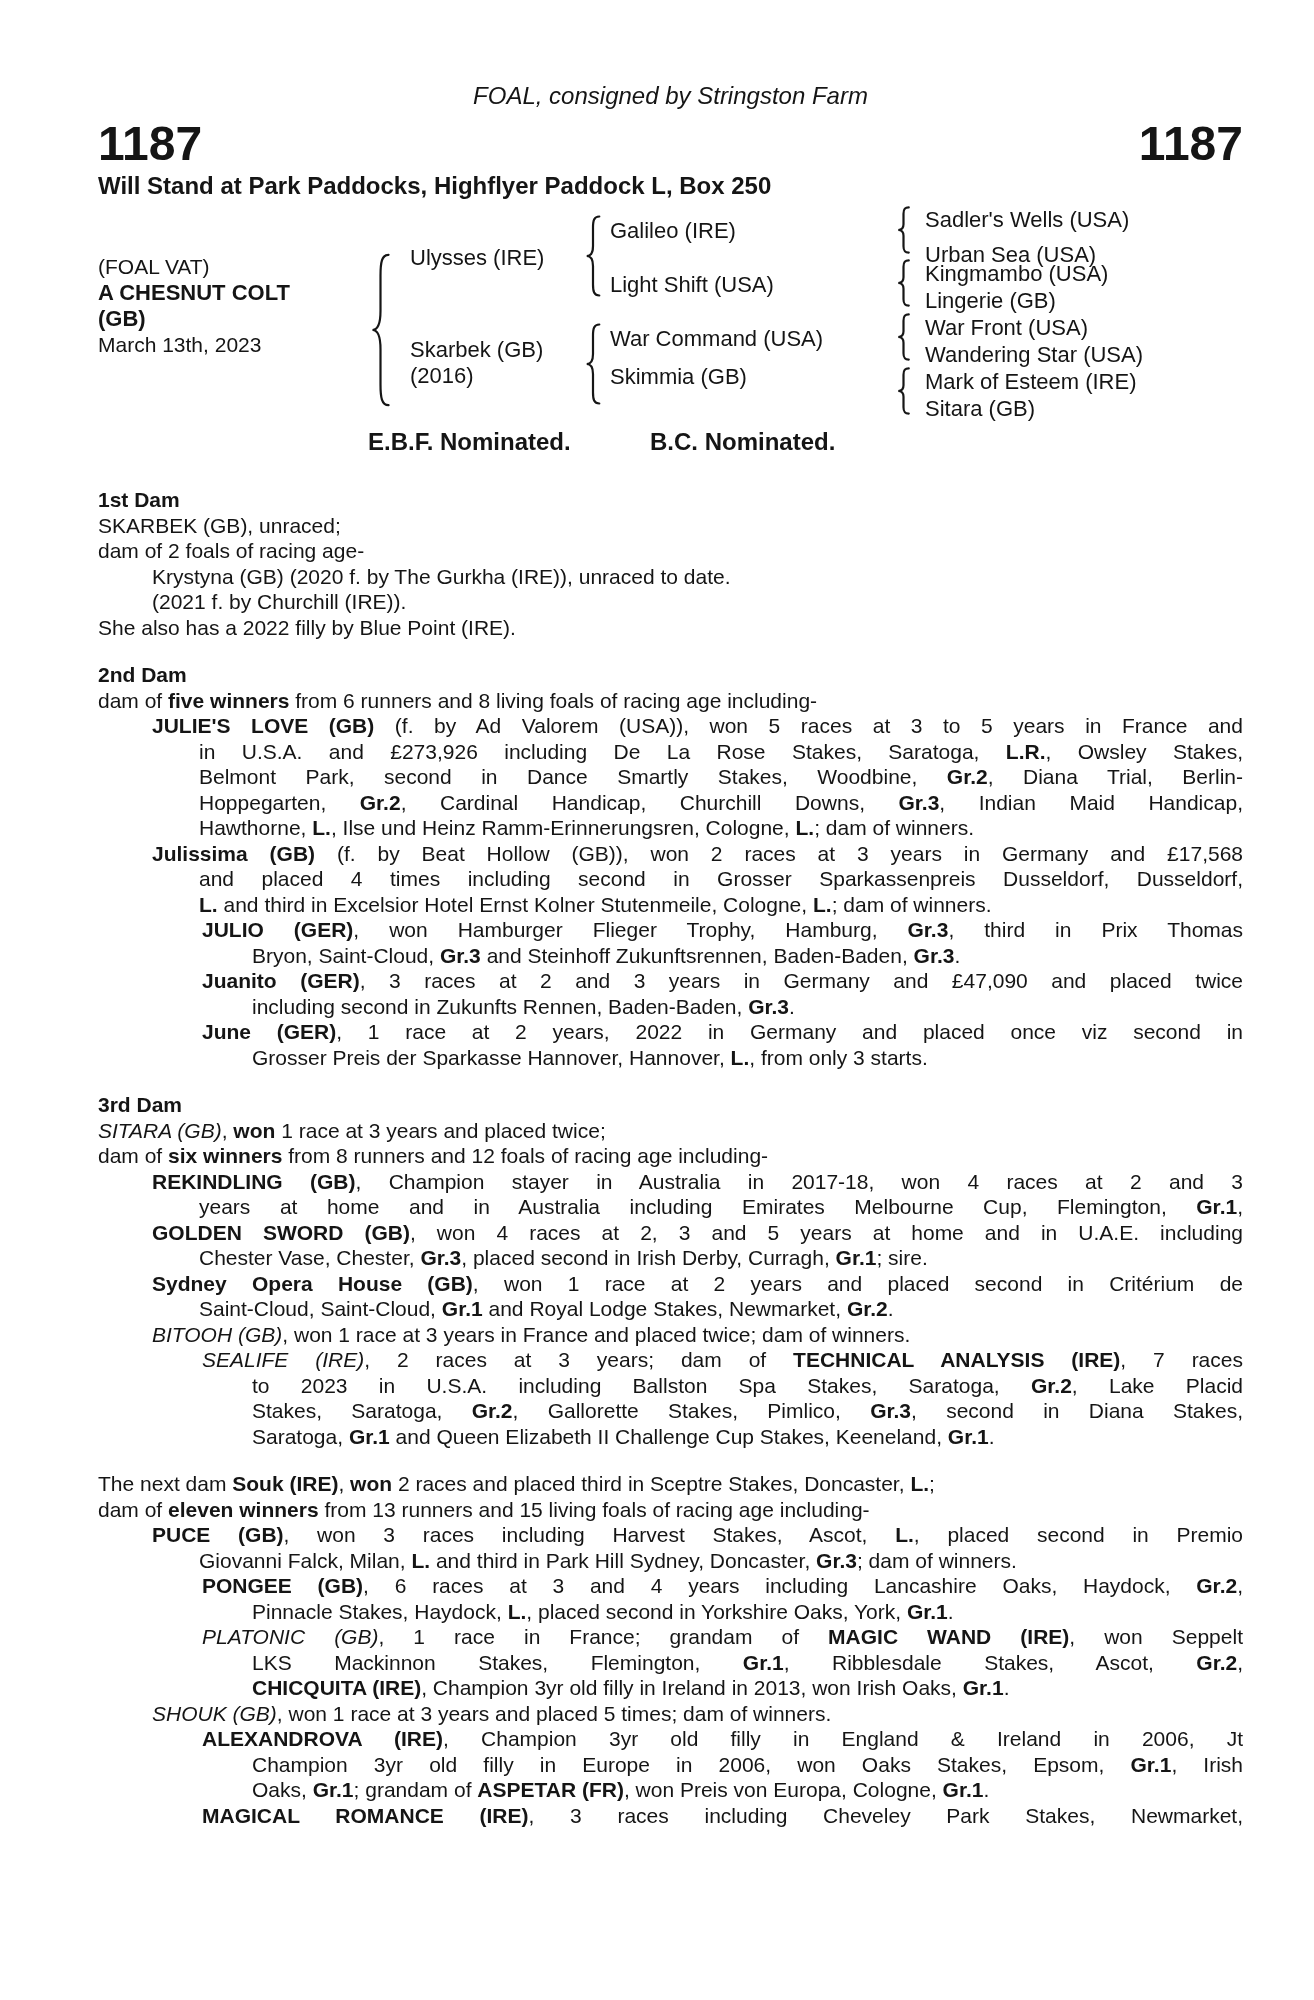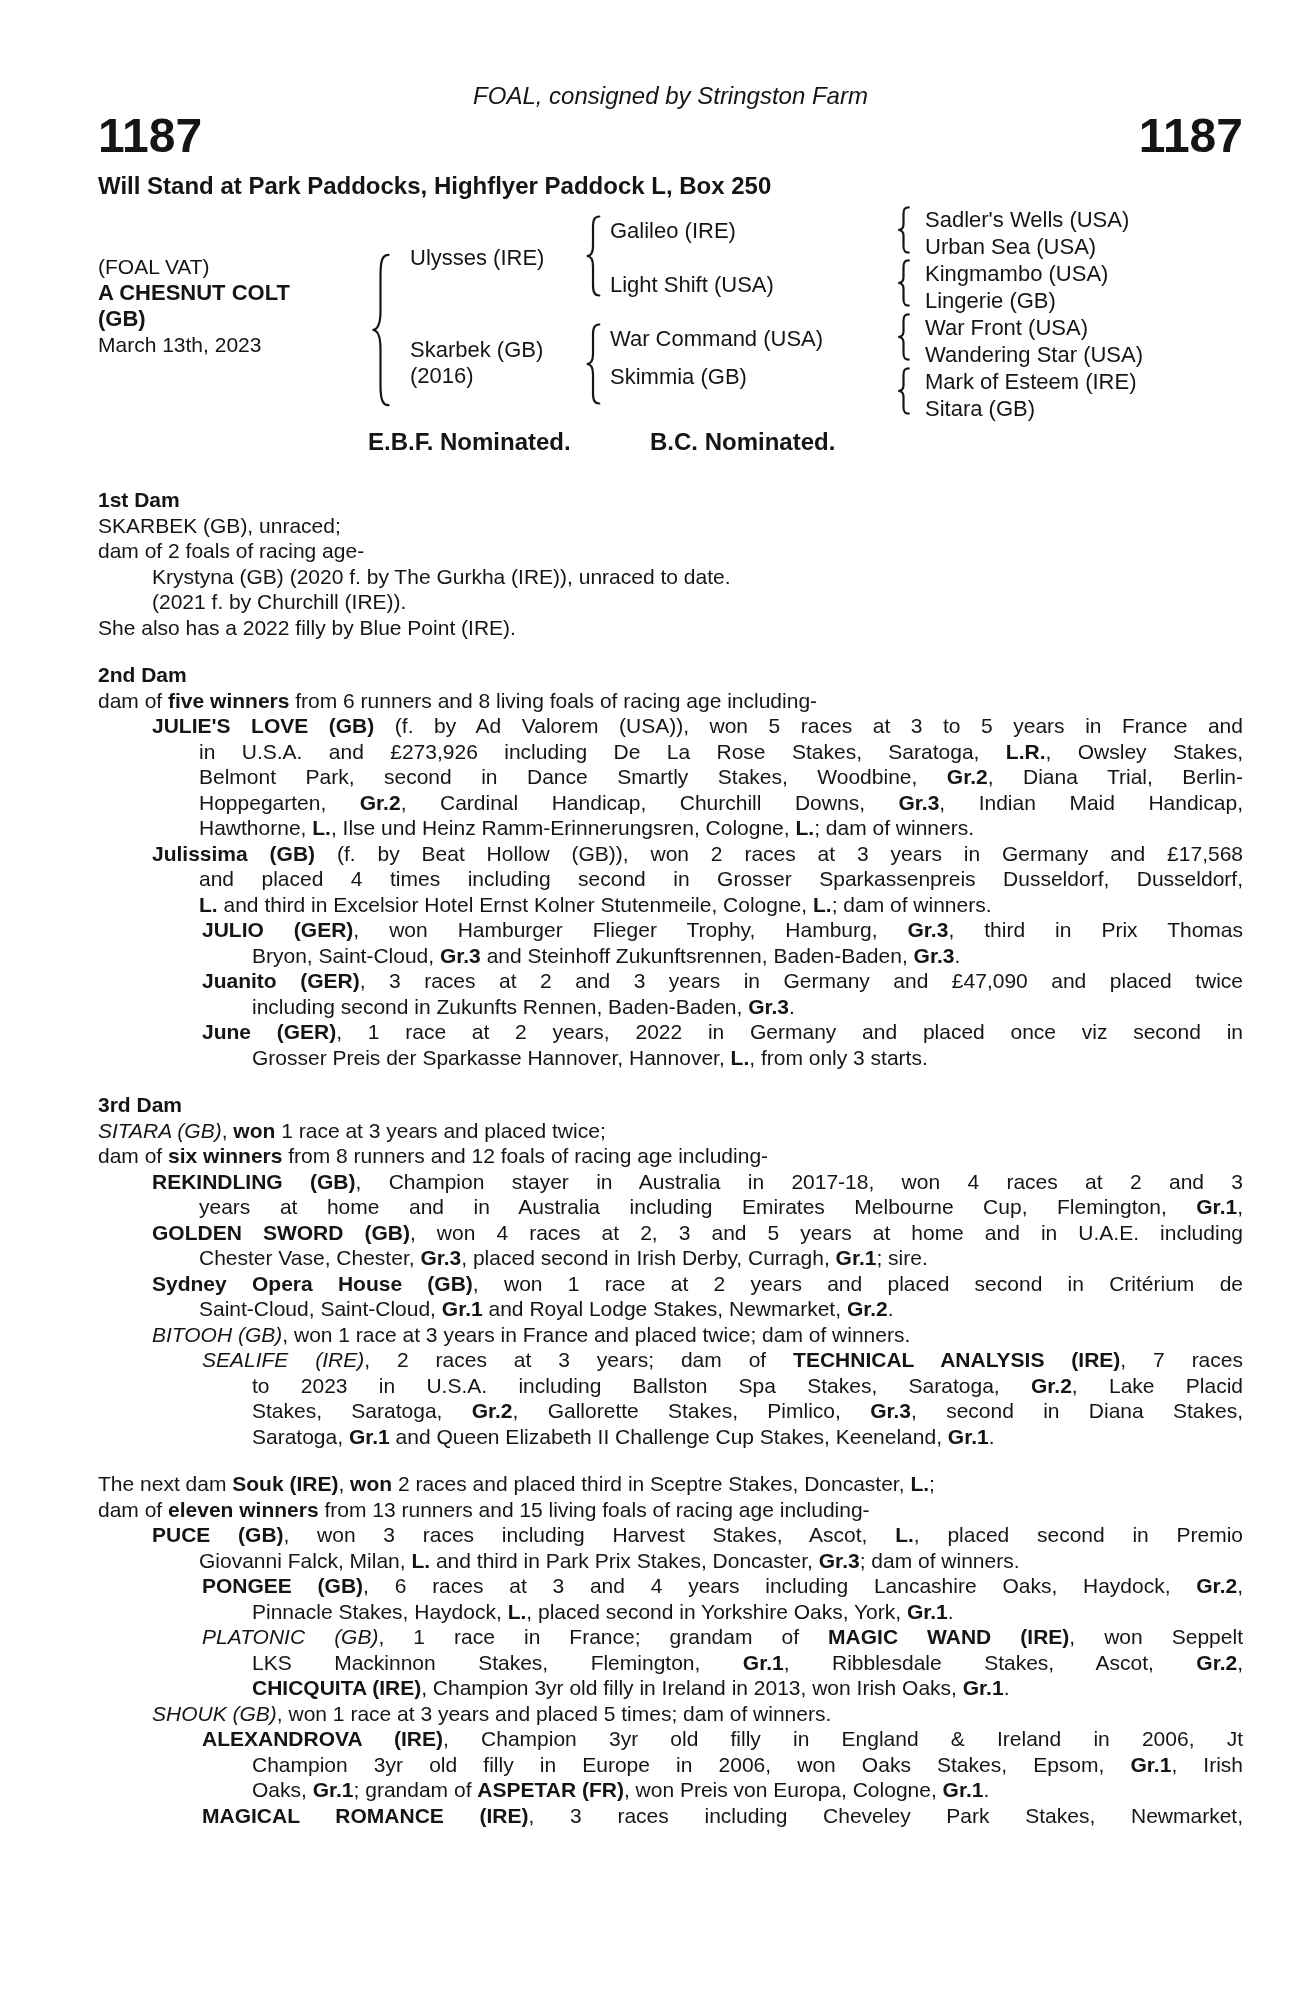--- a/index.html
+++ b/index.html
@@ -10,41 +10,41 @@
     font-family: "Liberation Sans", "DejaVu Sans", sans-serif;
     position: relative;
     overflow: hidden;
   }
   
   .header { position: absolute; left: 0; top: 0; width: 100%; height: 200px; }
   .consignor {
     position: absolute; left: 98px; right: 71px; top: 82px;
     text-align: center; font-style: italic; font-size: 24px; white-space: nowrap;
   }
-  .lot { position: absolute; top: 108px; font-size: 48px; font-weight: bold; }
+  .lot { position: absolute; top: 116px; font-size: 48px; font-weight: bold; }
   .lot-left  { left: 98px; }
   .lot-right { right: 71px; text-align: right; }
   .stand {
     position: absolute; left: 98px; top: 172px;
     font-size: 24px; font-weight: bold; white-space: nowrap;
   }
   
   .pedigree { position: absolute; left: 0; top: 200px; width: 100%; height: 260px; }
   .animal { position: absolute; left: 98px; top: 54px; width: 280px; line-height: 26px; font-size: 21px; }
   .animal .bold-line { font-weight: bold; font-size: 22px; }
   .pname { position: absolute; white-space: nowrap; font-size: 22px; line-height: 24px; }
   .sire  { left: 410px; top: 46px; }
   .dam   { left: 410px; top: 138px; }
   .dam2  { left: 410px; top: 164px; }
   .g2-0 { left: 610px; top: 19px; }
   .g2-1 { left: 610px; top: 73px; }
   .g2-2 { left: 610px; top: 127px; }
   .g2-3 { left: 610px; top: 165px; }
   .g3 { left: 925px; }
-  .g3-0 { top: 8px; }   .g3-1 { top: 35px; }
+  .g3-0 { top: 8px; }   .g3-1 { top: 43px; }
   .g3-2 { top: 62px; }  .g3-3 { top: 89px; }
   .g3-4 { top: 116px; } .g3-5 { top: 143px; }
   .g3-6 { top: 170px; } .g3-7 { top: 197px; }
   .brace { position: absolute; overflow: visible; }
   .br-big { left: 369px; top: 50px;  width: 23px; height: 160px; }
   .br-m1  { left: 584px; top: 14px;  width: 18px; height: 84px; }
   .br-m2  { left: 584px; top: 122px; width: 18px; height: 84px; }
   .br-s1  { left: 896px; top: 6px;   width: 15px; height: 48px; }
   .br-s2  { left: 896px; top: 59px;  width: 15px; height: 48px; }
   .br-s3  { left: 896px; top: 113px; width: 15px; height: 48px; }
@@ -172,21 +172,21 @@
       <div class="ln m1 last"><span class="i">BITOOH (GB)</span><span>, won 1 race at 3 years in France and placed twice; dam of winners.</span></div>
       <div class="ln m2"><span class="i">SEALIFE (IRE)</span><span>, 2 races at 3 years; dam of </span><span class="b">TECHNICAL ANALYSIS (IRE)</span><span>, 7 races</span></div>
       <div class="ln c2"><span>to 2023 in U.S.A. including Ballston Spa Stakes, Saratoga, </span><span class="b">Gr.2</span><span>, Lake Placid</span></div>
       <div class="ln c2"><span>Stakes, Saratoga, </span><span class="b">Gr.2</span><span>, Gallorette Stakes, Pimlico, </span><span class="b">Gr.3</span><span>, second in Diana Stakes,</span></div>
       <div class="ln c2 last"><span>Saratoga, </span><span class="b">Gr.1</span><span> and Queen Elizabeth II Challenge Cup Stakes, Keeneland, </span><span class="b">Gr.1</span><span>.</span></div>
     </div>
     <div class="sec">
       <div class="ln m last"><span>The next dam </span><span class="b">Souk (IRE)</span><span>, </span><span class="b">won</span><span> 2 races and placed third in Sceptre Stakes, Doncaster, </span><span class="b">L.</span><span>;</span></div>
       <div class="ln m last"><span>dam of </span><span class="b">eleven winners</span><span> from 13 runners and 15 living foals of racing age including-</span></div>
       <div class="ln m1"><span class="b">PUCE (GB)</span><span>, won 3 races including Harvest Stakes, Ascot, </span><span class="b">L.</span><span>, placed second in Premio</span></div>
-      <div class="ln c1 last"><span>Giovanni Falck, Milan, </span><span class="b">L.</span><span> and third in Park Prix Stakes, Doncaster, </span><span class="b">Gr.3</span><span>; dam of winners.</span></div>
+      <div class="ln c1 last"><span>Giovanni Falck, Milan, </span><span class="b">L.</span><span> and third in Park Hill Sydney, Doncaster, </span><span class="b">Gr.3</span><span>; dam of winners.</span></div>
       <div class="ln m2"><span class="b">PONGEE (GB)</span><span>, 6 races at 3 and 4 years including Lancashire Oaks, Haydock, </span><span class="b">Gr.2</span><span>,</span></div>
       <div class="ln c2 last"><span>Pinnacle Stakes, Haydock, </span><span class="b">L.</span><span>, placed second in Yorkshire Oaks, York, </span><span class="b">Gr.1</span><span>.</span></div>
       <div class="ln m2"><span class="i">PLATONIC (GB)</span><span>, 1 race in France; grandam of </span><span class="b">MAGIC WAND (IRE)</span><span>, won Seppelt</span></div>
       <div class="ln c2"><span>LKS Mackinnon Stakes, Flemington, </span><span class="b">Gr.1</span><span>, Ribblesdale Stakes, Ascot, </span><span class="b">Gr.2</span><span>,</span></div>
       <div class="ln c2 last"><span class="b">CHICQUITA (IRE)</span><span>, Champion 3yr old filly in Ireland in 2013, won Irish Oaks, </span><span class="b">Gr.1</span><span>.</span></div>
       <div class="ln m1 last"><span class="i">SHOUK (GB)</span><span>, won 1 race at 3 years and placed 5 times; dam of winners.</span></div>
       <div class="ln m2"><span class="b">ALEXANDROVA (IRE)</span><span>, Champion 3yr old filly in England &amp; Ireland in 2006, Jt</span></div>
       <div class="ln c2"><span>Champion 3yr old filly in Europe in 2006, won Oaks Stakes, Epsom, </span><span class="b">Gr.1</span><span>, Irish</span></div>
       <div class="ln c2 last"><span>Oaks, </span><span class="b">Gr.1</span><span>; grandam of </span><span class="b">ASPETAR (FR)</span><span>, won Preis von Europa, Cologne, </span><span class="b">Gr.1</span><span>.</span></div>
       <div class="ln m2"><span class="b">MAGICAL ROMANCE (IRE)</span><span>, 3 races including Cheveley Park Stakes, Newmarket,</span></div>

